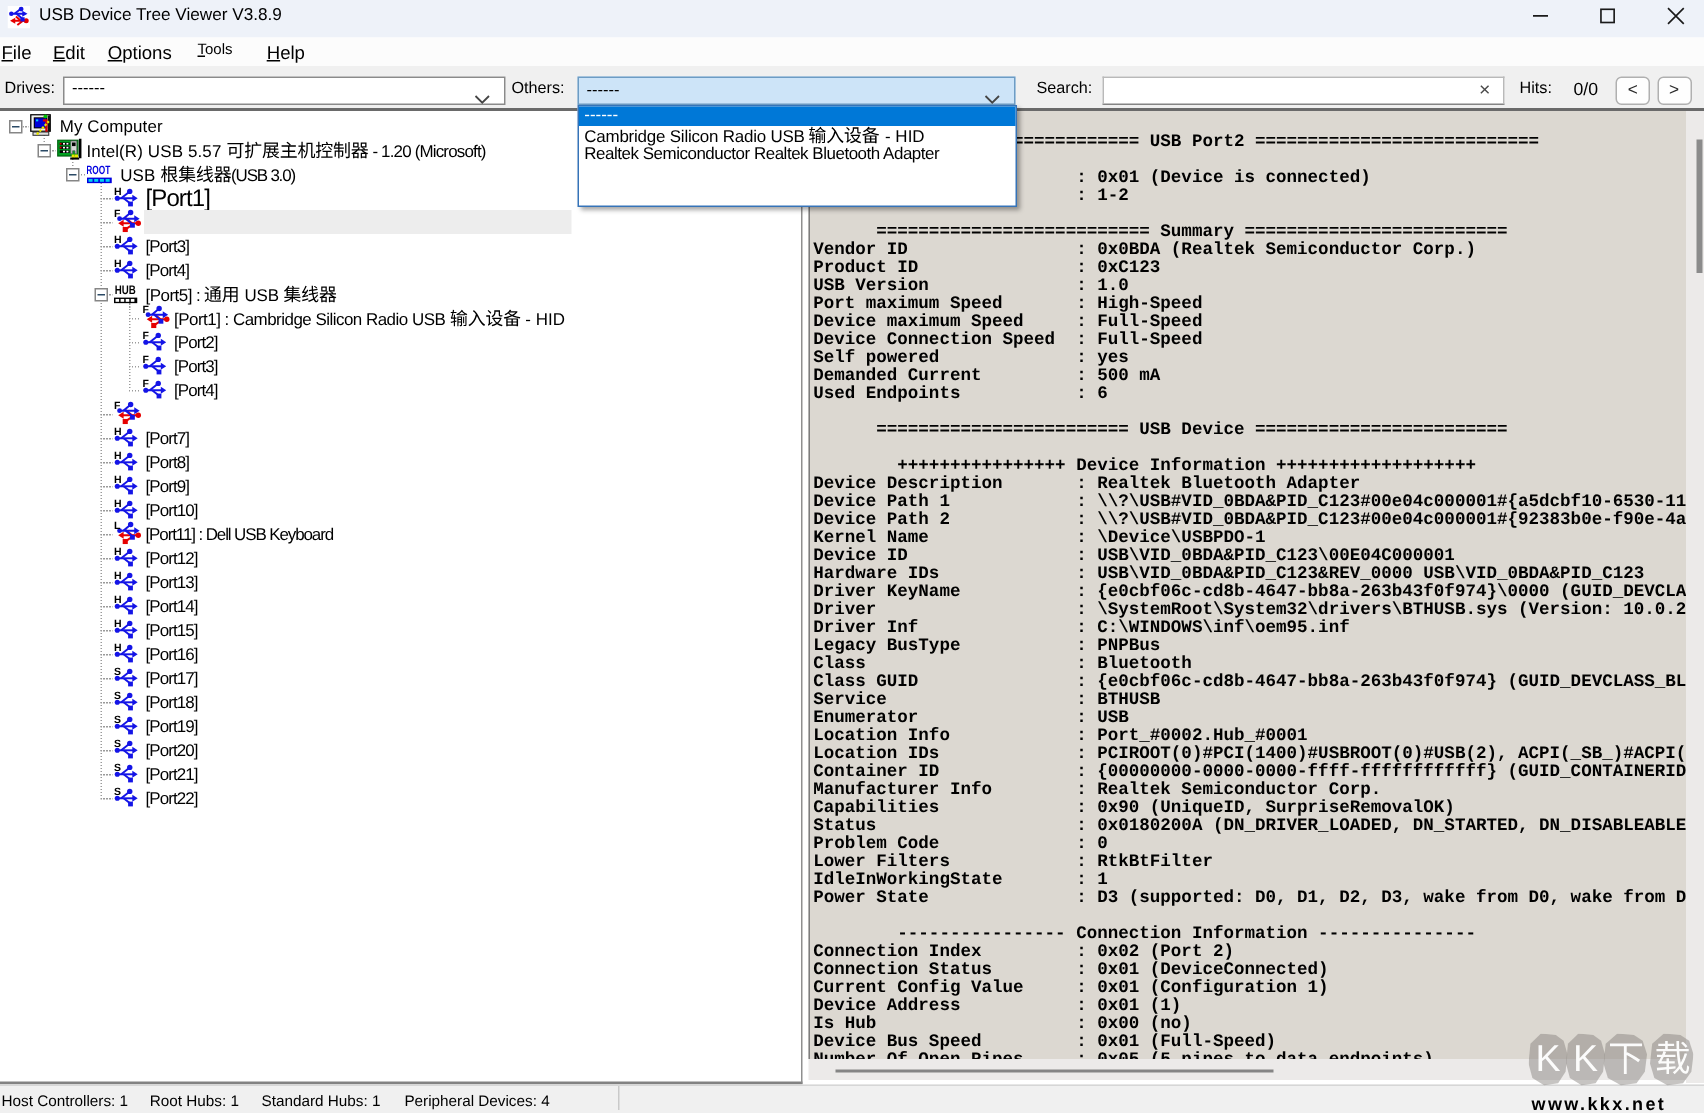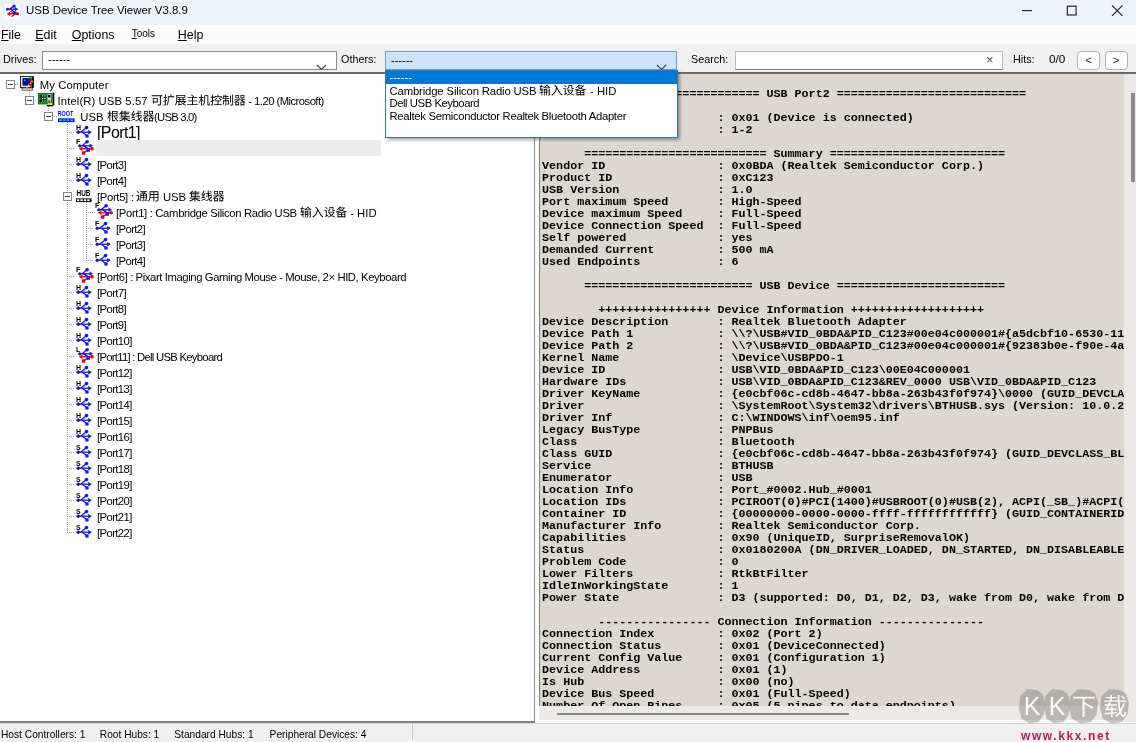--- a/index.html
+++ b/index.html
@@ -309,21 +309,20 @@
             <path d="M3.6 6.8 H15.4"></path>
             <path d="M6.2 6.8 L11 2.8"></path>
             <path d="M7.8 6.8 L12.1 10.3"></path>
           </g>
 <polygon points="13.5,4.5 17.1,6.8 13.5,9.1" fill="#1414e6"></polygon>
 <circle cx="3.7" cy="6.8" r="1.6" fill="#1414e6"></circle>
 <circle cx="11.1" cy="2.7" r="1.8" fill="#1414e6"></circle>
 <rect x="10.7" y="9.6" width="3.2" height="3.2" fill="#1414e6"></rect>
 <text x="0" y="5.4" font-family="Liberation Sans" font-size="7" font-weight="bold" fill="#000">F</text>
         </svg></div>
-      <div style="position:absolute;left:97px;top:270px;height:16px;line-height:14px;white-space:nowrap;font-size:11.3px"><span style="letter-spacing:-0.41px">[Port6] : Pixart Imaging Gaming Mouse - Mouse, 2× HID, Keyboard</span></div>
       <div style="position:absolute;left:67px;top:292px;width:8px;height:1px;background-image:repeating-linear-gradient(to right,#9a9a9a 0 1px,transparent 1px 2px);"></div>
       <div style="position:absolute;left:76px;top:284px;height:17px"><svg width="18" height="16" viewBox="0 0 18 16">
 <g stroke="#1414e6" stroke-width="1.3" fill="none">
             <path d="M2 8.2 H13.6"></path>
             <path d="M4.8 8.2 L10.3 3.8"></path>
             <path d="M6.4 8.2 L10.9 11.7"></path>
           </g>
 <polygon points="12.2,5.9 15.8,8.2 12.2,10.5" fill="#1414e6"></polygon>
 <circle cx="2.2" cy="8.2" r="1.7" fill="#1414e6"></circle>
 <circle cx="10.5" cy="3.6" r="1.8" fill="#1414e6"></circle>
@@ -620,26 +619,25 @@
 <div style="position:absolute;left:1069px;top:689px;width:29px;height:34.5px;background:rgba(128,124,119,0.45);clip-path:polygon(32% 0%, 70% 3%, 90% 14%, 100% 40%, 95% 74%, 76% 96%, 40% 100%, 10% 86%, 0% 58%, 5% 20%);z-index:60;text-align:center;line-height:35px;color:rgba(255,255,255,0.95);font-size:24px"><svg width="24.0" height="27.8" viewBox="0 0 24.0 27.8" style="vertical-align:-6.7px">
       <g fill="rgba(255,255,255,0.95)" transform="scale(1,-1) translate(0,-21.12)">
         <path transform="translate(0.00,0) scale(0.024000)" d="M55 766V691H441V-79H520V451C635 389 769 306 839 250L892 318C812 379 653 469 534 527L520 511V691H946V766Z"></path>
       </g>
     </svg></div>
 <div style="position:absolute;left:1100px;top:689px;width:29px;height:34.5px;background:rgba(128,124,119,0.45);clip-path:polygon(32% 0%, 70% 3%, 90% 14%, 100% 40%, 95% 74%, 76% 96%, 40% 100%, 10% 86%, 0% 58%, 5% 20%);z-index:60;text-align:center;line-height:35px;color:rgba(255,255,255,0.95);font-size:24px"><svg width="24.0" height="27.8" viewBox="0 0 24.0 27.8" style="vertical-align:-6.7px">
       <g fill="rgba(255,255,255,0.95)" transform="scale(1,-1) translate(0,-21.12)">
         <path transform="translate(0.00,0) scale(0.024000)" d="M736 784C782 745 835 690 858 653L915 693C890 730 836 783 790 819ZM839 501C813 406 776 314 729 231C710 319 697 428 689 553H951V614H686C683 685 682 760 683 839H609C609 762 611 686 614 614H368V700H545V760H368V841H296V760H105V700H296V614H54V553H617C627 394 646 253 676 145C627 75 571 15 507 -31C525 -44 547 -66 560 -82C613 -41 661 9 704 64C741 -22 791 -72 856 -72C926 -72 951 -26 963 124C945 131 919 146 904 163C898 46 888 1 863 1C820 1 783 50 755 136C820 239 870 357 906 481ZM65 92 73 22 333 49V-76H403V56L585 75V137L403 120V214H562V279H403V360H333V279H194C216 312 237 350 258 391H583V453H288C300 479 311 505 321 531L247 551C237 518 224 484 211 453H69V391H183C166 357 152 331 144 319C128 292 113 272 98 269C107 250 117 215 121 200C130 208 160 214 202 214H333V114Z"></path>
       </g>
     </svg></div>
-<div class="abs" style="left:1021px;top:729px;font-size:12px;font-weight:bold;color:#be185d;letter-spacing:1.6px;z-index:60">www.kkx.net</div>
+<div class="abs" style="left:1021px;top:729px;font-size:12px;font-weight:bold;color:#000000;letter-spacing:1.6px;z-index:60">www.kkx.net</div>
 <div class="abs" style="left:1132px;top:735px;font-size:9px;color:#9a9a9a;z-index:60">.</div>
 <div style="position:absolute;left:385px;top:70px;width:293px;height:68px;background:#fff;border:1.5px solid #3573b8;box-sizing:border-box;box-shadow:2px 2px 3px rgba(0,0,0,0.35);z-index:50;font-size:11.3px">
     <div style="height:13px;line-height:13px;background:#0078d7;color:#fff;padding-left:3.5px">------</div>
     <div style="height:13px;line-height:12px;padding-left:3.5px;white-space:nowrap"><span style="letter-spacing:-0.14px">Cambridge Silicon Radio USB </span><svg width="47.4" height="13.9" viewBox="0 0 47.4 13.9" style="vertical-align:-3.3px">
         <g fill="#000" transform="scale(1,-1) translate(0,-10.56)">
           <path transform="translate(-0.08,0) scale(0.012000)" d="M734 447V85H793V447ZM861 484V5C861 -6 857 -9 846 -10C833 -10 793 -10 747 -9C757 -27 765 -54 767 -71C826 -71 866 -70 890 -60C915 -49 922 -31 922 5V484ZM71 330C79 338 108 344 140 344H219V206C152 190 90 176 42 167L59 96L219 137V-79H285V154L368 176L362 239L285 221V344H365V413H285V565H219V413H132C158 483 183 566 203 652H367V720H217C225 756 231 792 236 827L166 839C162 800 157 759 150 720H47V652H137C119 569 100 501 91 475C77 430 65 398 48 393C56 376 67 344 71 330ZM659 843C593 738 469 639 348 583C366 568 386 545 397 527C424 541 451 557 477 574V532H847V581C872 566 899 551 926 537C935 557 956 581 974 596C869 641 774 698 698 783L720 816ZM506 594C562 635 615 683 659 734C710 678 765 633 826 594ZM614 406V327H477V406ZM415 466V-76H477V130H614V-1C614 -10 612 -12 604 -13C594 -13 568 -13 537 -12C546 -30 554 -57 556 -74C599 -74 630 -74 651 -63C672 -52 677 -33 677 -1V466ZM477 269H614V187H477Z"></path>
           <path transform="translate(11.77,0) scale(0.012000)" d="M295 755C361 709 412 653 456 591C391 306 266 103 41 -13C61 -27 96 -58 110 -73C313 45 441 229 517 491C627 289 698 58 927 -70C931 -46 951 -6 964 15C631 214 661 590 341 819Z"></path>
           <path transform="translate(23.62,0) scale(0.012000)" d="M122 776C175 729 242 662 273 619L324 672C292 713 225 778 171 822ZM43 526V454H184V95C184 49 153 16 134 4C148 -11 168 -42 175 -60C190 -40 217 -20 395 112C386 127 374 155 368 175L257 94V526ZM491 804V693C491 619 469 536 337 476C351 464 377 435 386 420C530 489 562 597 562 691V734H739V573C739 497 753 469 823 469C834 469 883 469 898 469C918 469 939 470 951 474C948 491 946 520 944 539C932 536 911 534 897 534C884 534 839 534 828 534C812 534 810 543 810 572V804ZM805 328C769 248 715 182 649 129C582 184 529 251 493 328ZM384 398V328H436L422 323C462 231 519 151 590 86C515 38 429 5 341 -15C355 -31 371 -61 377 -80C474 -54 566 -16 647 39C723 -17 814 -58 917 -83C926 -62 947 -32 963 -16C867 4 781 39 708 86C793 160 861 256 901 381L855 401L842 398Z"></path>
           <path transform="translate(35.47,0) scale(0.012000)" d="M685 688C637 637 572 593 498 555C430 589 372 630 329 677L340 688ZM369 843C319 756 221 656 76 588C93 576 116 551 128 533C184 562 233 595 276 630C317 588 365 551 420 519C298 468 160 433 30 415C43 398 58 365 64 344C209 368 363 411 499 477C624 417 772 378 926 358C936 379 956 410 973 427C831 443 694 473 578 519C673 575 754 644 808 727L759 758L746 754H399C418 778 435 802 450 827ZM248 129H460V18H248ZM248 190V291H460V190ZM746 129V18H537V129ZM746 190H537V291H746ZM170 357V-80H248V-48H746V-78H827V357Z"></path>
         </g>
       </svg><span style="letter-spacing:0.02px"> - HID</span></div>
-    <div style="height:13px;line-height:13px;padding-left:3.5px;white-space:nowrap"><span style="letter-spacing:-0.45px">Dell USB Keyboard</span></div>
     <div style="height:13px;line-height:13px;padding-left:3.5px;white-space:nowrap"><span style="letter-spacing:-0.31px">Realtek Semiconductor Realtek Bluetooth Adapter</span></div>
   </div>
 </body></html>

